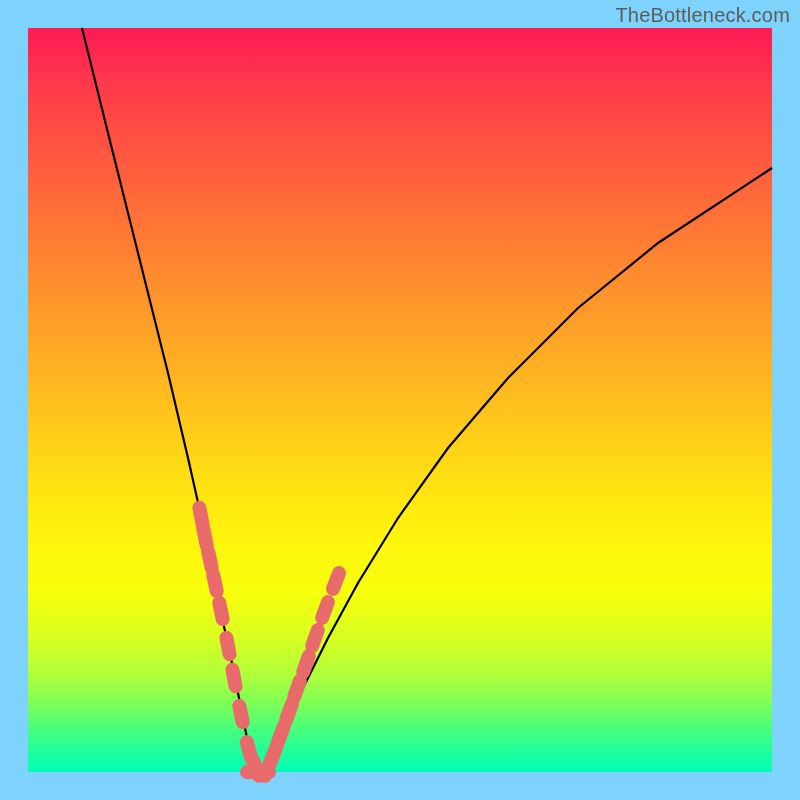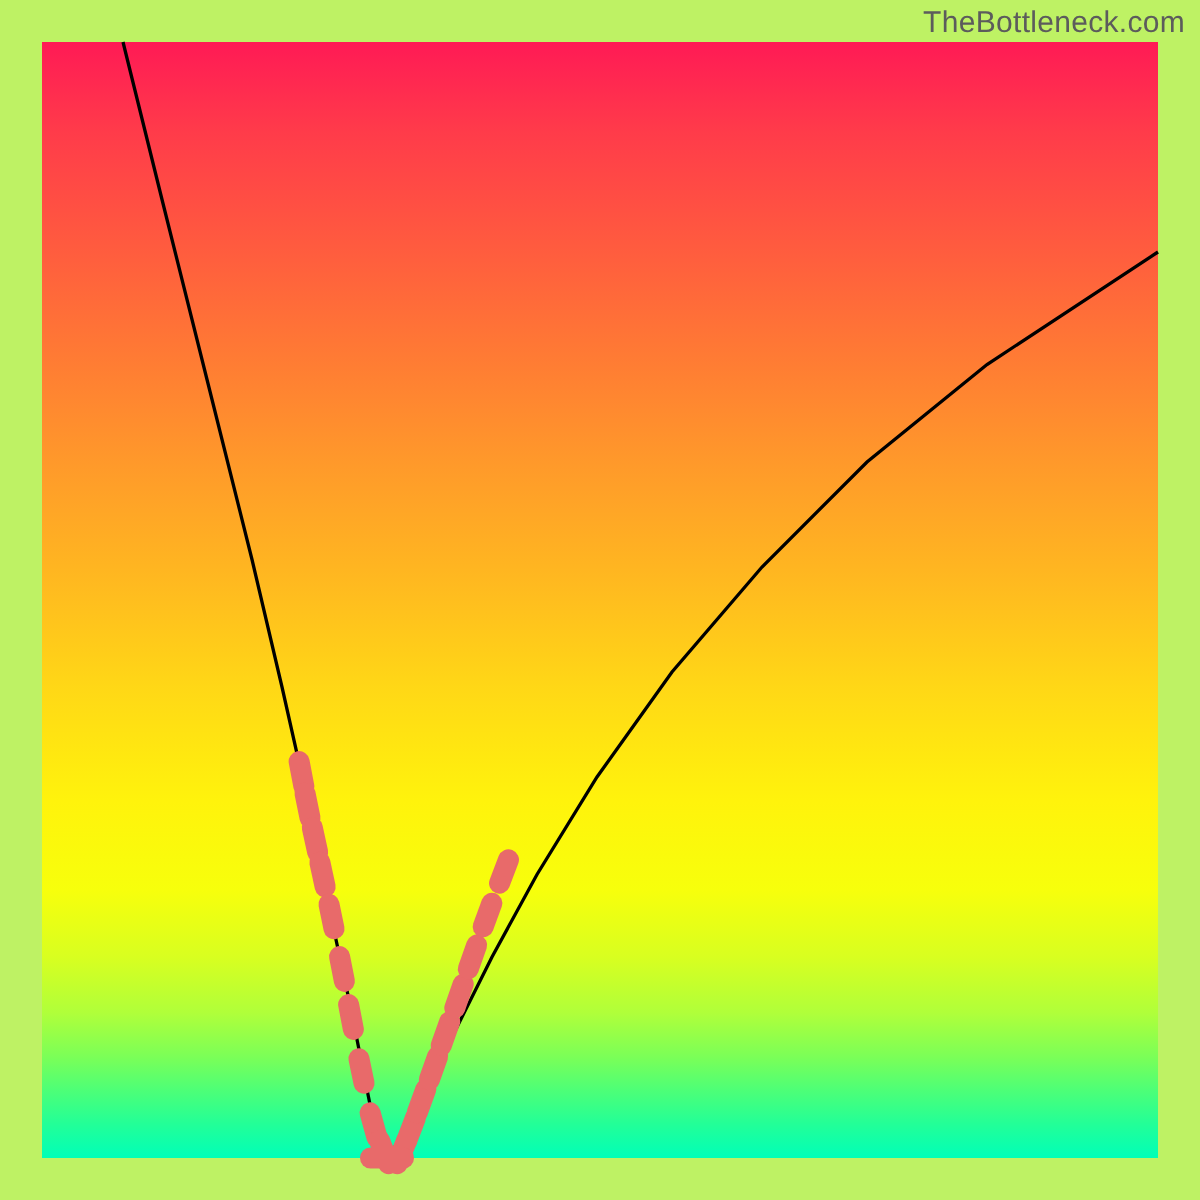--- a/index.html
+++ b/index.html
@@ -10,21 +10,21 @@
     overflow: hidden;
     background: #000;
     font-family: Arial, Helvetica, sans-serif;
   }
   .frame {
     position: absolute;
     top: 0;
     left: 0;
     width: 800px;
     height: 800px;
-    background: #bef264;
+    background: #7dd3fc;
   }
   .plot {
     position: absolute;
     top: 28px;
     left: 28px;
     width: 744px;
     height: 744px;
     background: linear-gradient(
       to bottom,
       #ff1a55 0%,

